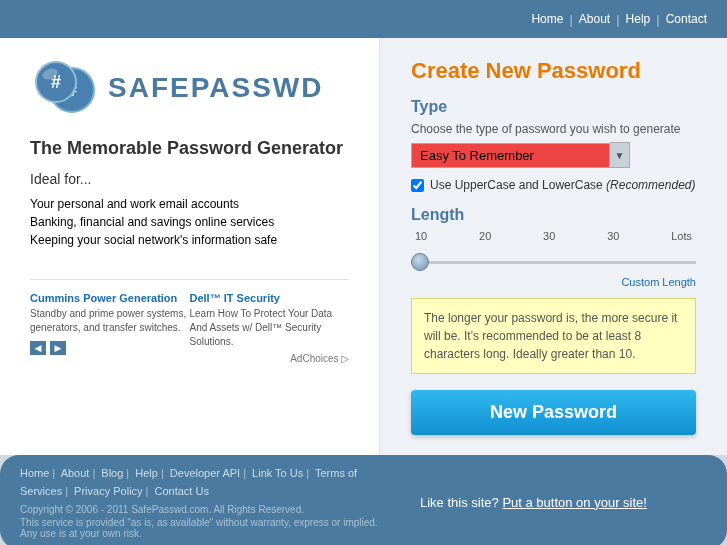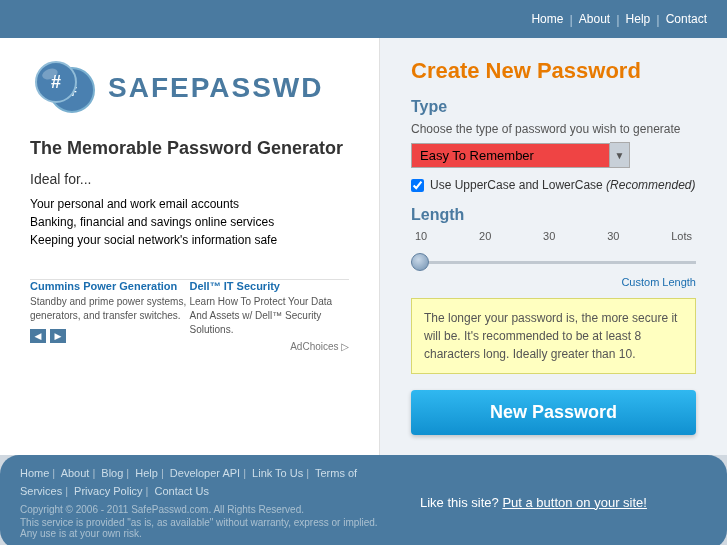--- a/index.html
+++ b/index.html
@@ -89,21 +89,21 @@
     }
     .features-list li {
       font-size: 12px;
       color: #000000;
       padding: 2px 0;
     }
     
     
     .ad-area {
       border-top: 1px solid #e0e0e0;
-      padding-top: 0;
+      padding-top: 12px;
       display: flex;
       margin-top: 20px;
     }
     .ad-block {
       flex: 1;
     }
     .ad-title {
       color: #1a6daf;
       font-size: 11px;
       font-weight: bold;

